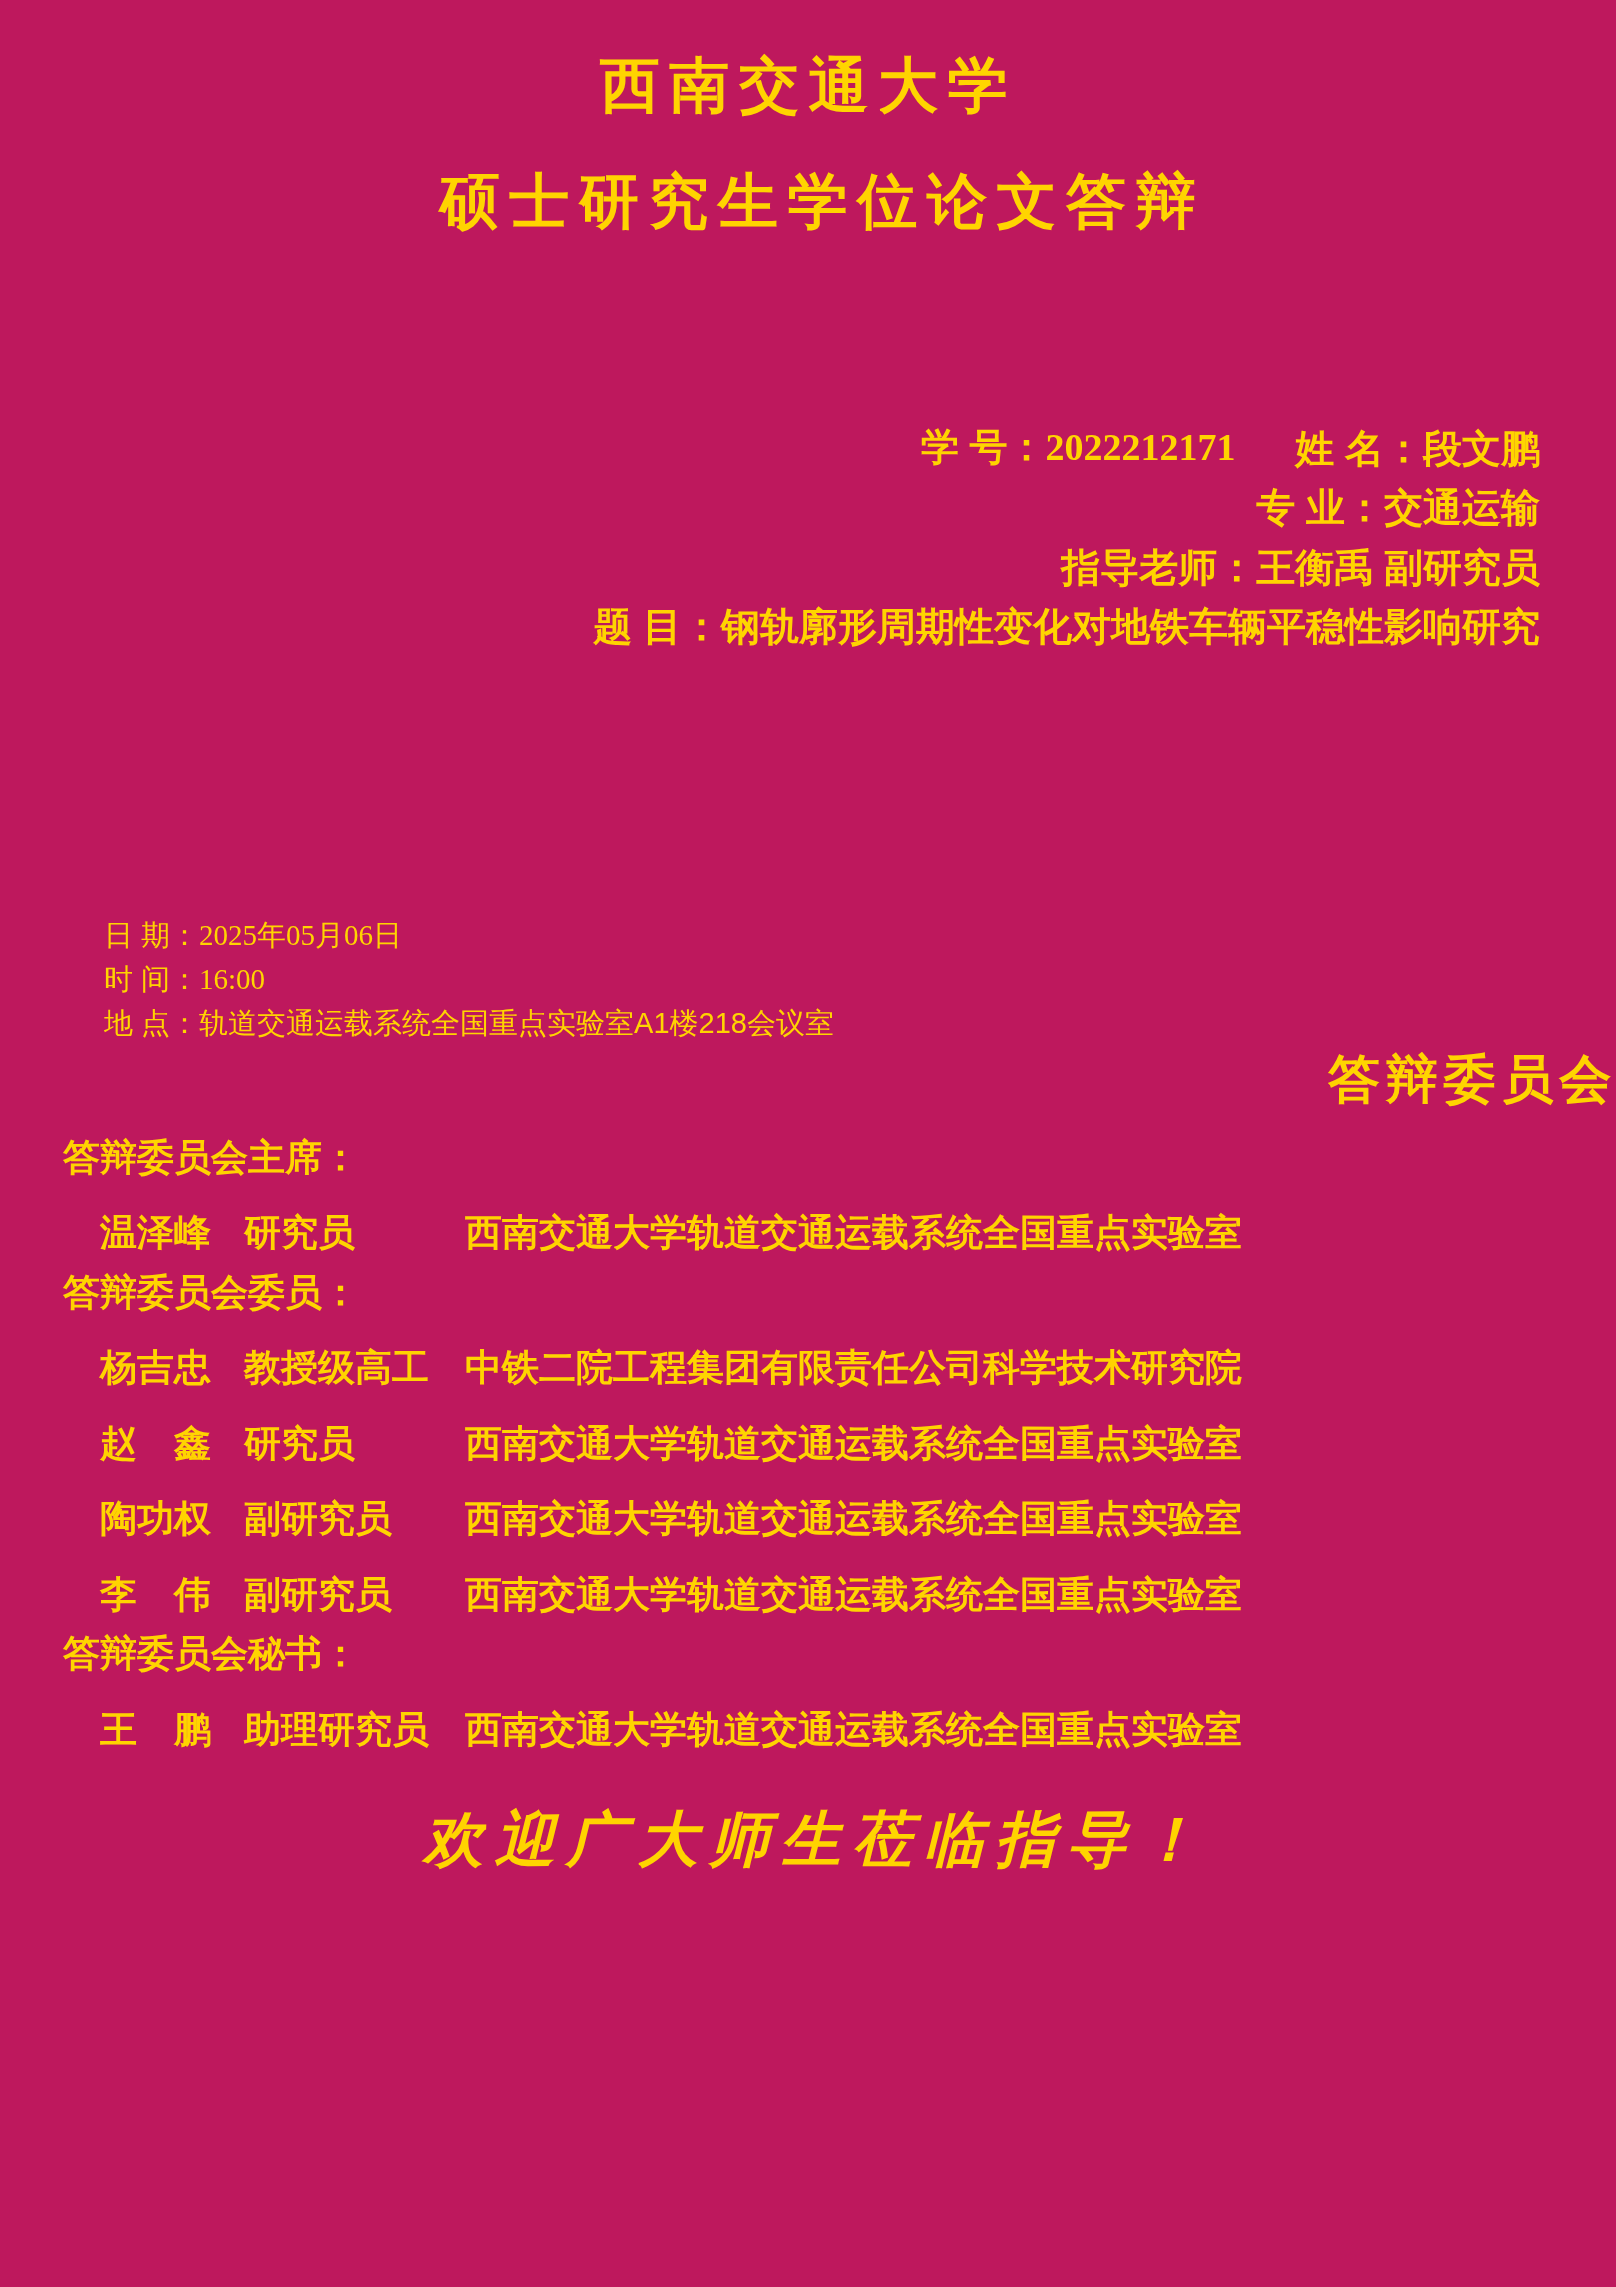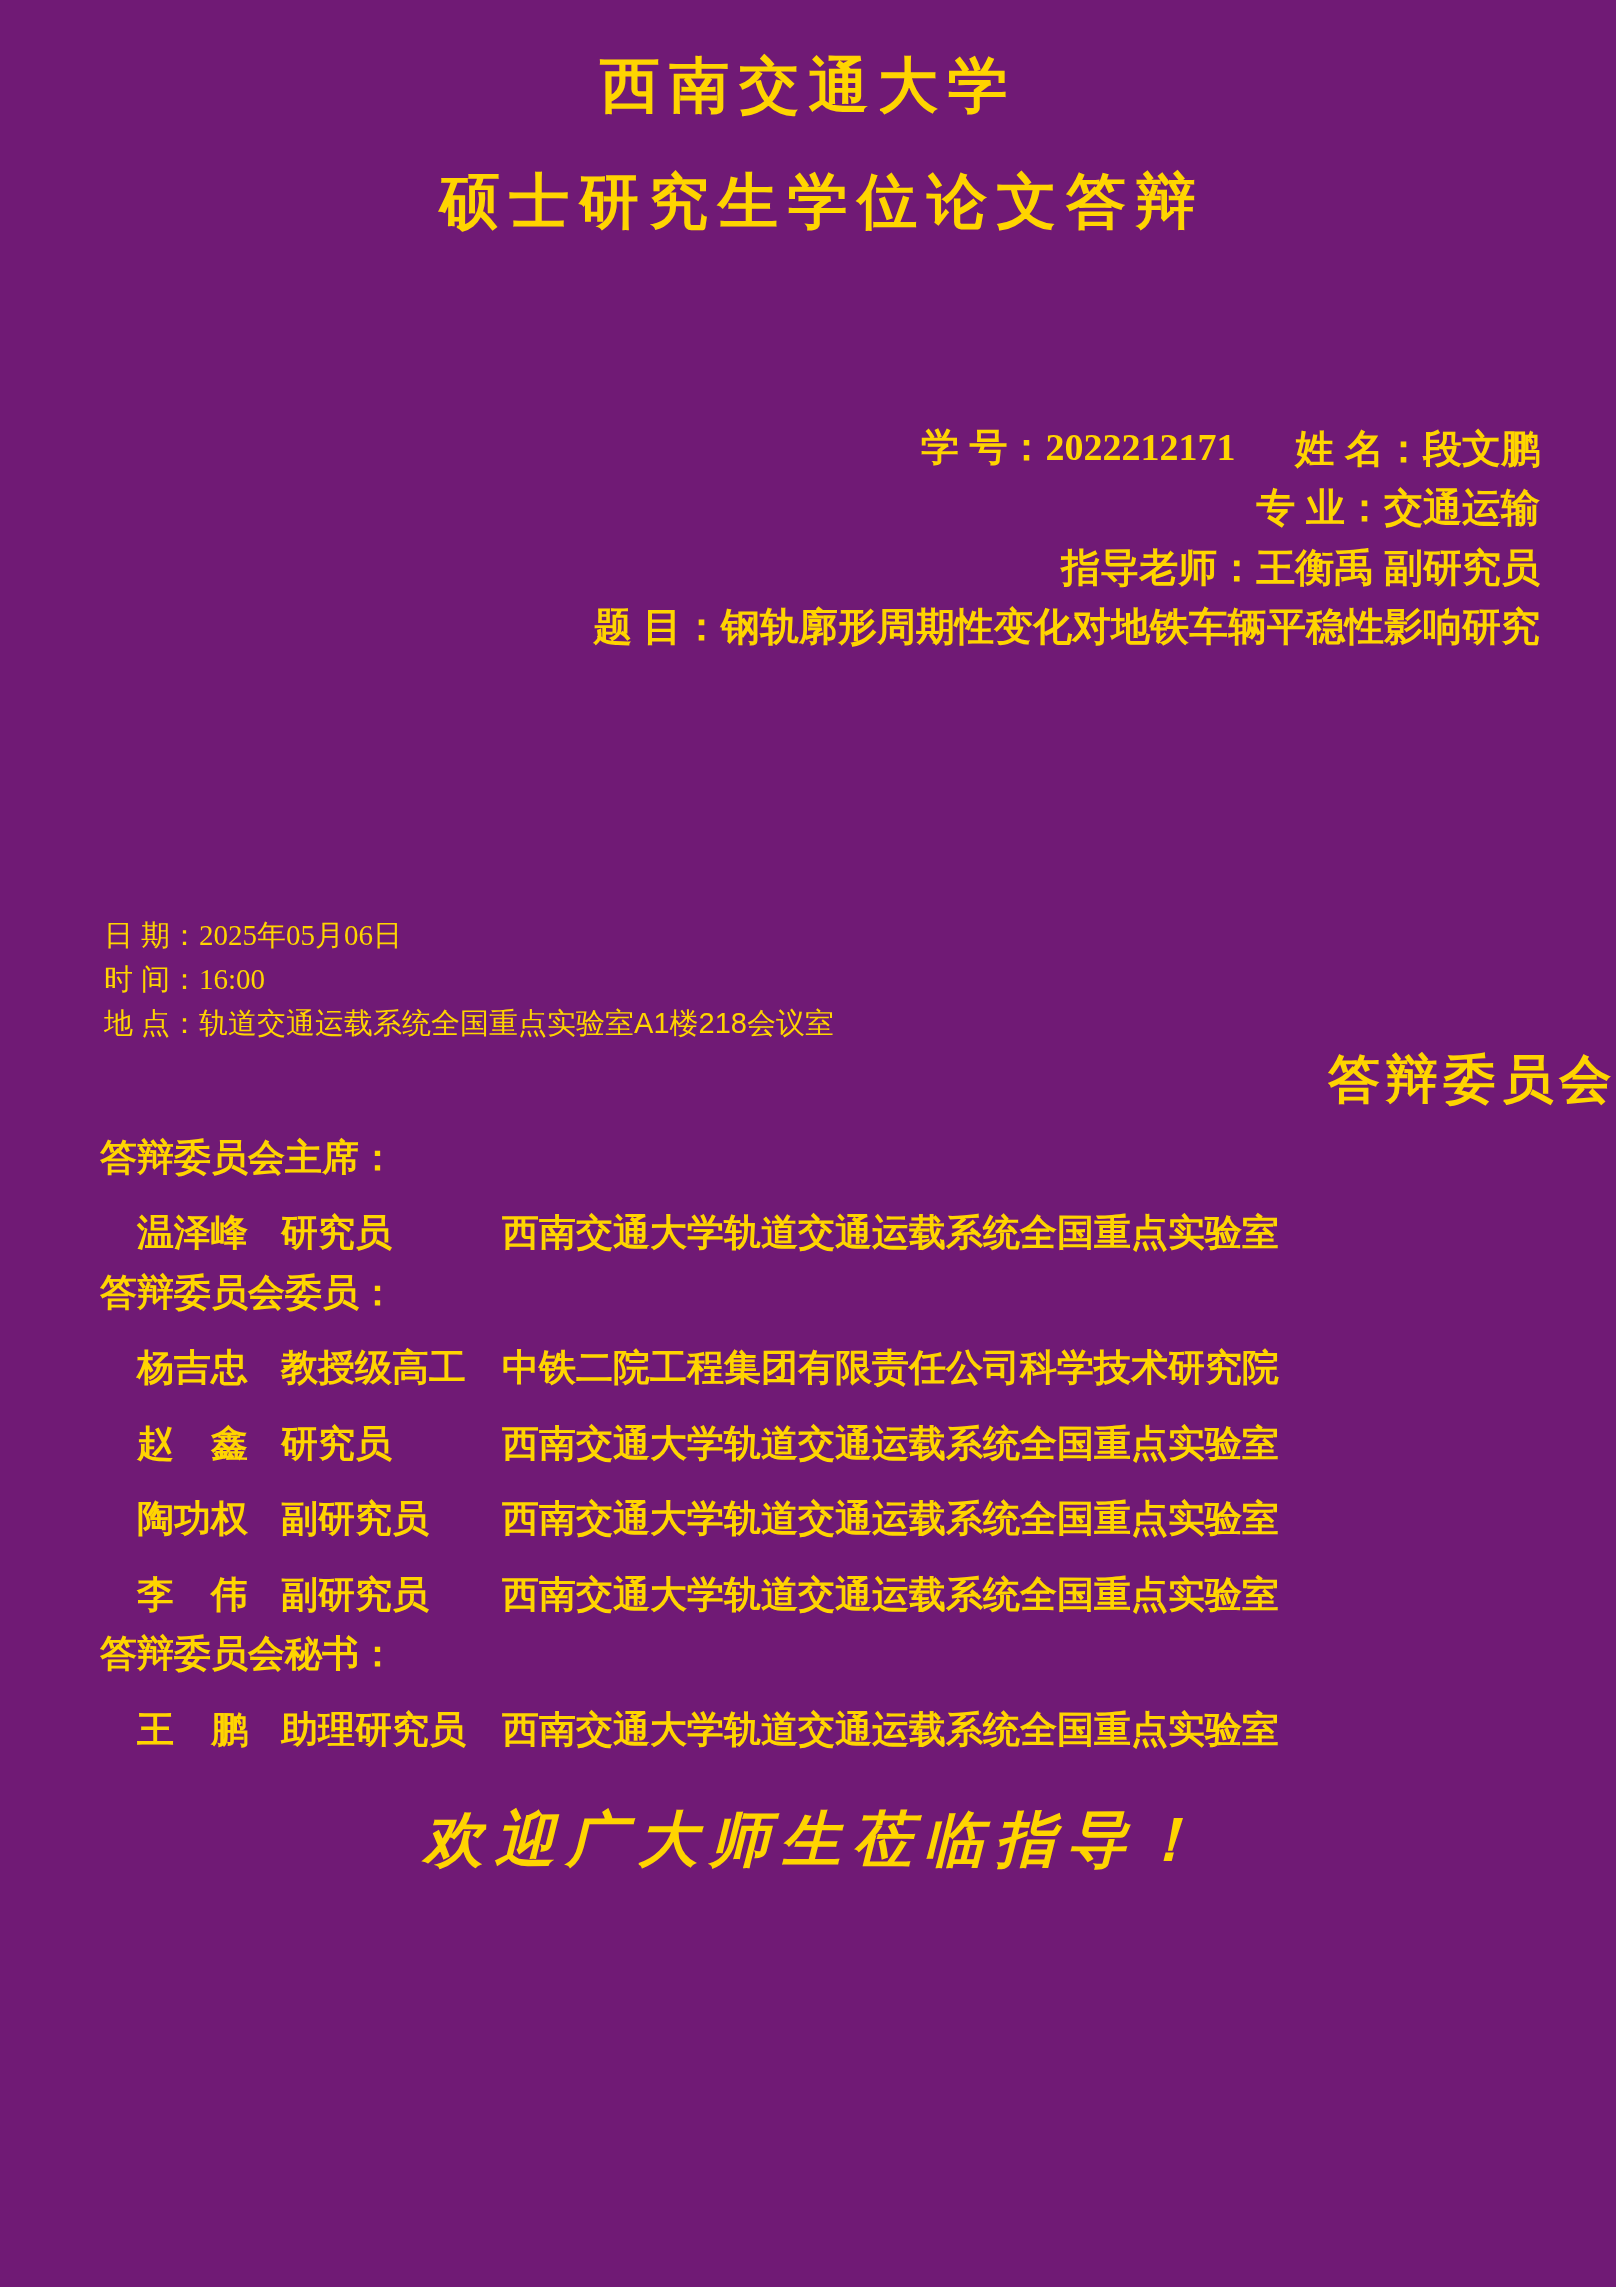--- a/index.html
+++ b/index.html
@@ -8,21 +8,21 @@
     padding: 0;
     background: #ffffff;
   }
   body {
     font-family: "Liberation Sans", "DejaVu Sans", sans-serif;
   }
   .poster {
     position: relative;
     width: 1617px;
     height: 2287px;
-    background: #701a75;
+    background: #be185d;
     box-sizing: border-box;
     overflow: hidden;
     color: #ffd800;
   }
   
   .header {
     padding-top: 50px;
     text-align: center;
   }
   .title-line1 {
@@ -97,21 +97,21 @@
   
   .committee-title {
     text-align: right;
     font-size: 52px;
     font-weight: bold;
     letter-spacing: 5.8px;
     color: #ffd400;
   }
   .committee-body {
     margin-top: 15.4px;
-    padding-left: 100px;
+    padding-left: 63px;
     padding-right: 67px;
   }
   .group-label {
     font-size: 37px;
     font-weight: bold;
     color: #ffd400;
     line-height: 1.45;
     margin-top: 5.8px;
   }
   .member-row {

